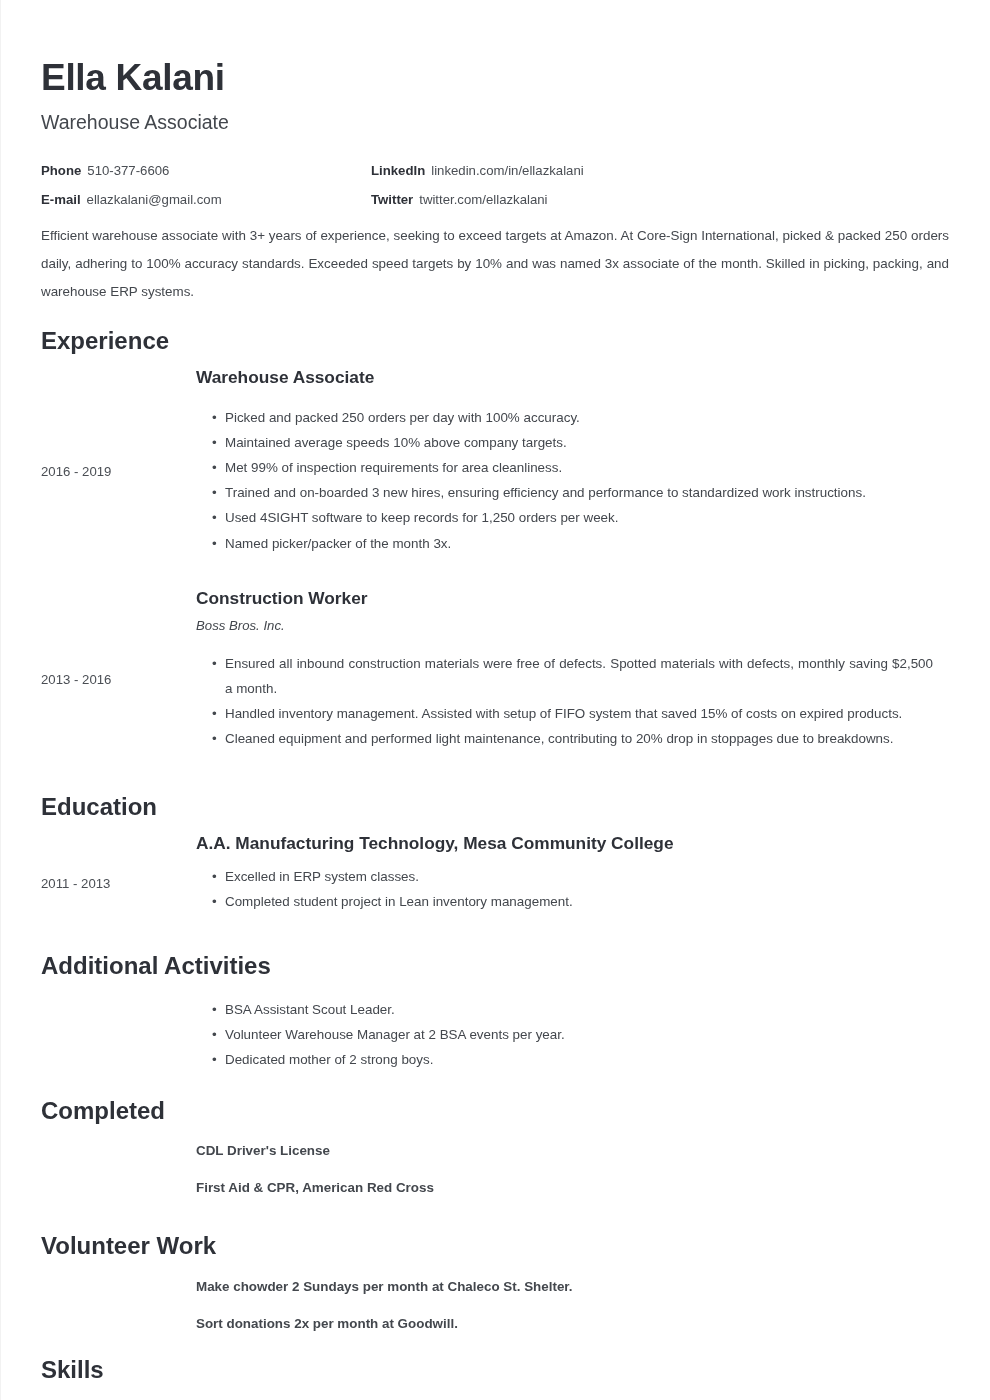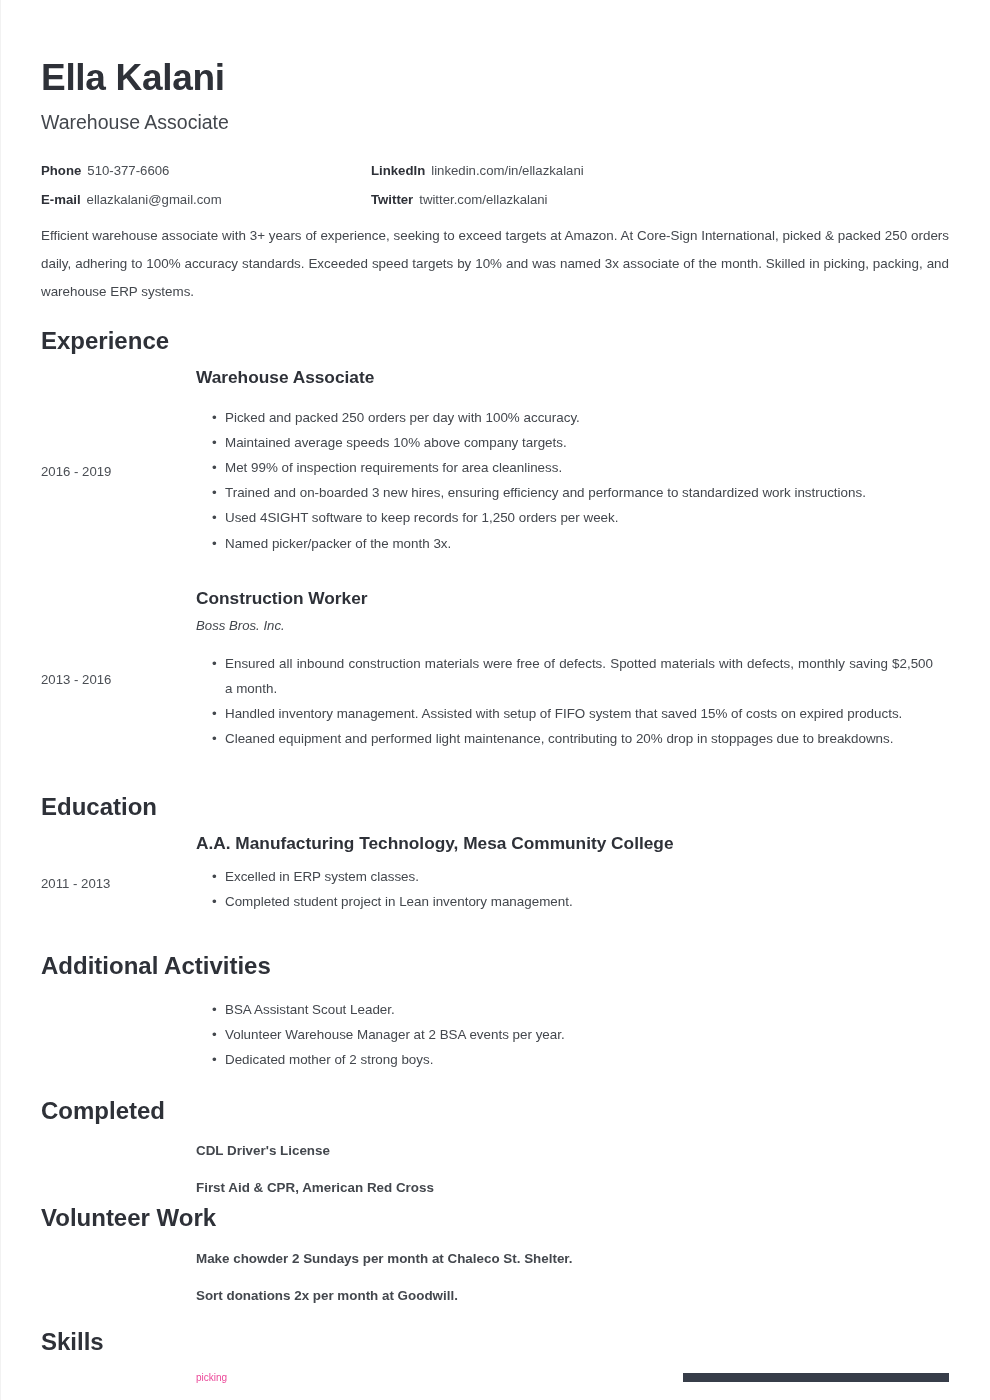--- a/index.html
+++ b/index.html
@@ -261,21 +261,21 @@
   </div>
 
   <div class="section" style="margin-top:24px;">
     <h3 class="section-title">Completed</h3>
     <div class="indent-body" style="padding-top:6px;">
       <div class="plain-line">CDL Driver's License</div>
       <div class="plain-line">First Aid &amp; CPR, American Red Cross</div>
     </div>
   </div>
 
-  <div class="section" style="margin-top:8px;">
+  <div class="section" style="margin-top:36px;">
     <h3 class="section-title">Volunteer Work</h3>
     <div class="indent-body" style="padding-top:6px;">
       <div class="plain-line">Make chowder 2 Sundays per month at Chaleco St. Shelter.</div>
       <div class="plain-line">Sort donations 2x per month at Goodwill.</div>
     </div>
   </div>
 
   <div class="section" style="margin-top:24px;">
     <h3 class="section-title">Skills</h3>
     <div class="skill-row">

